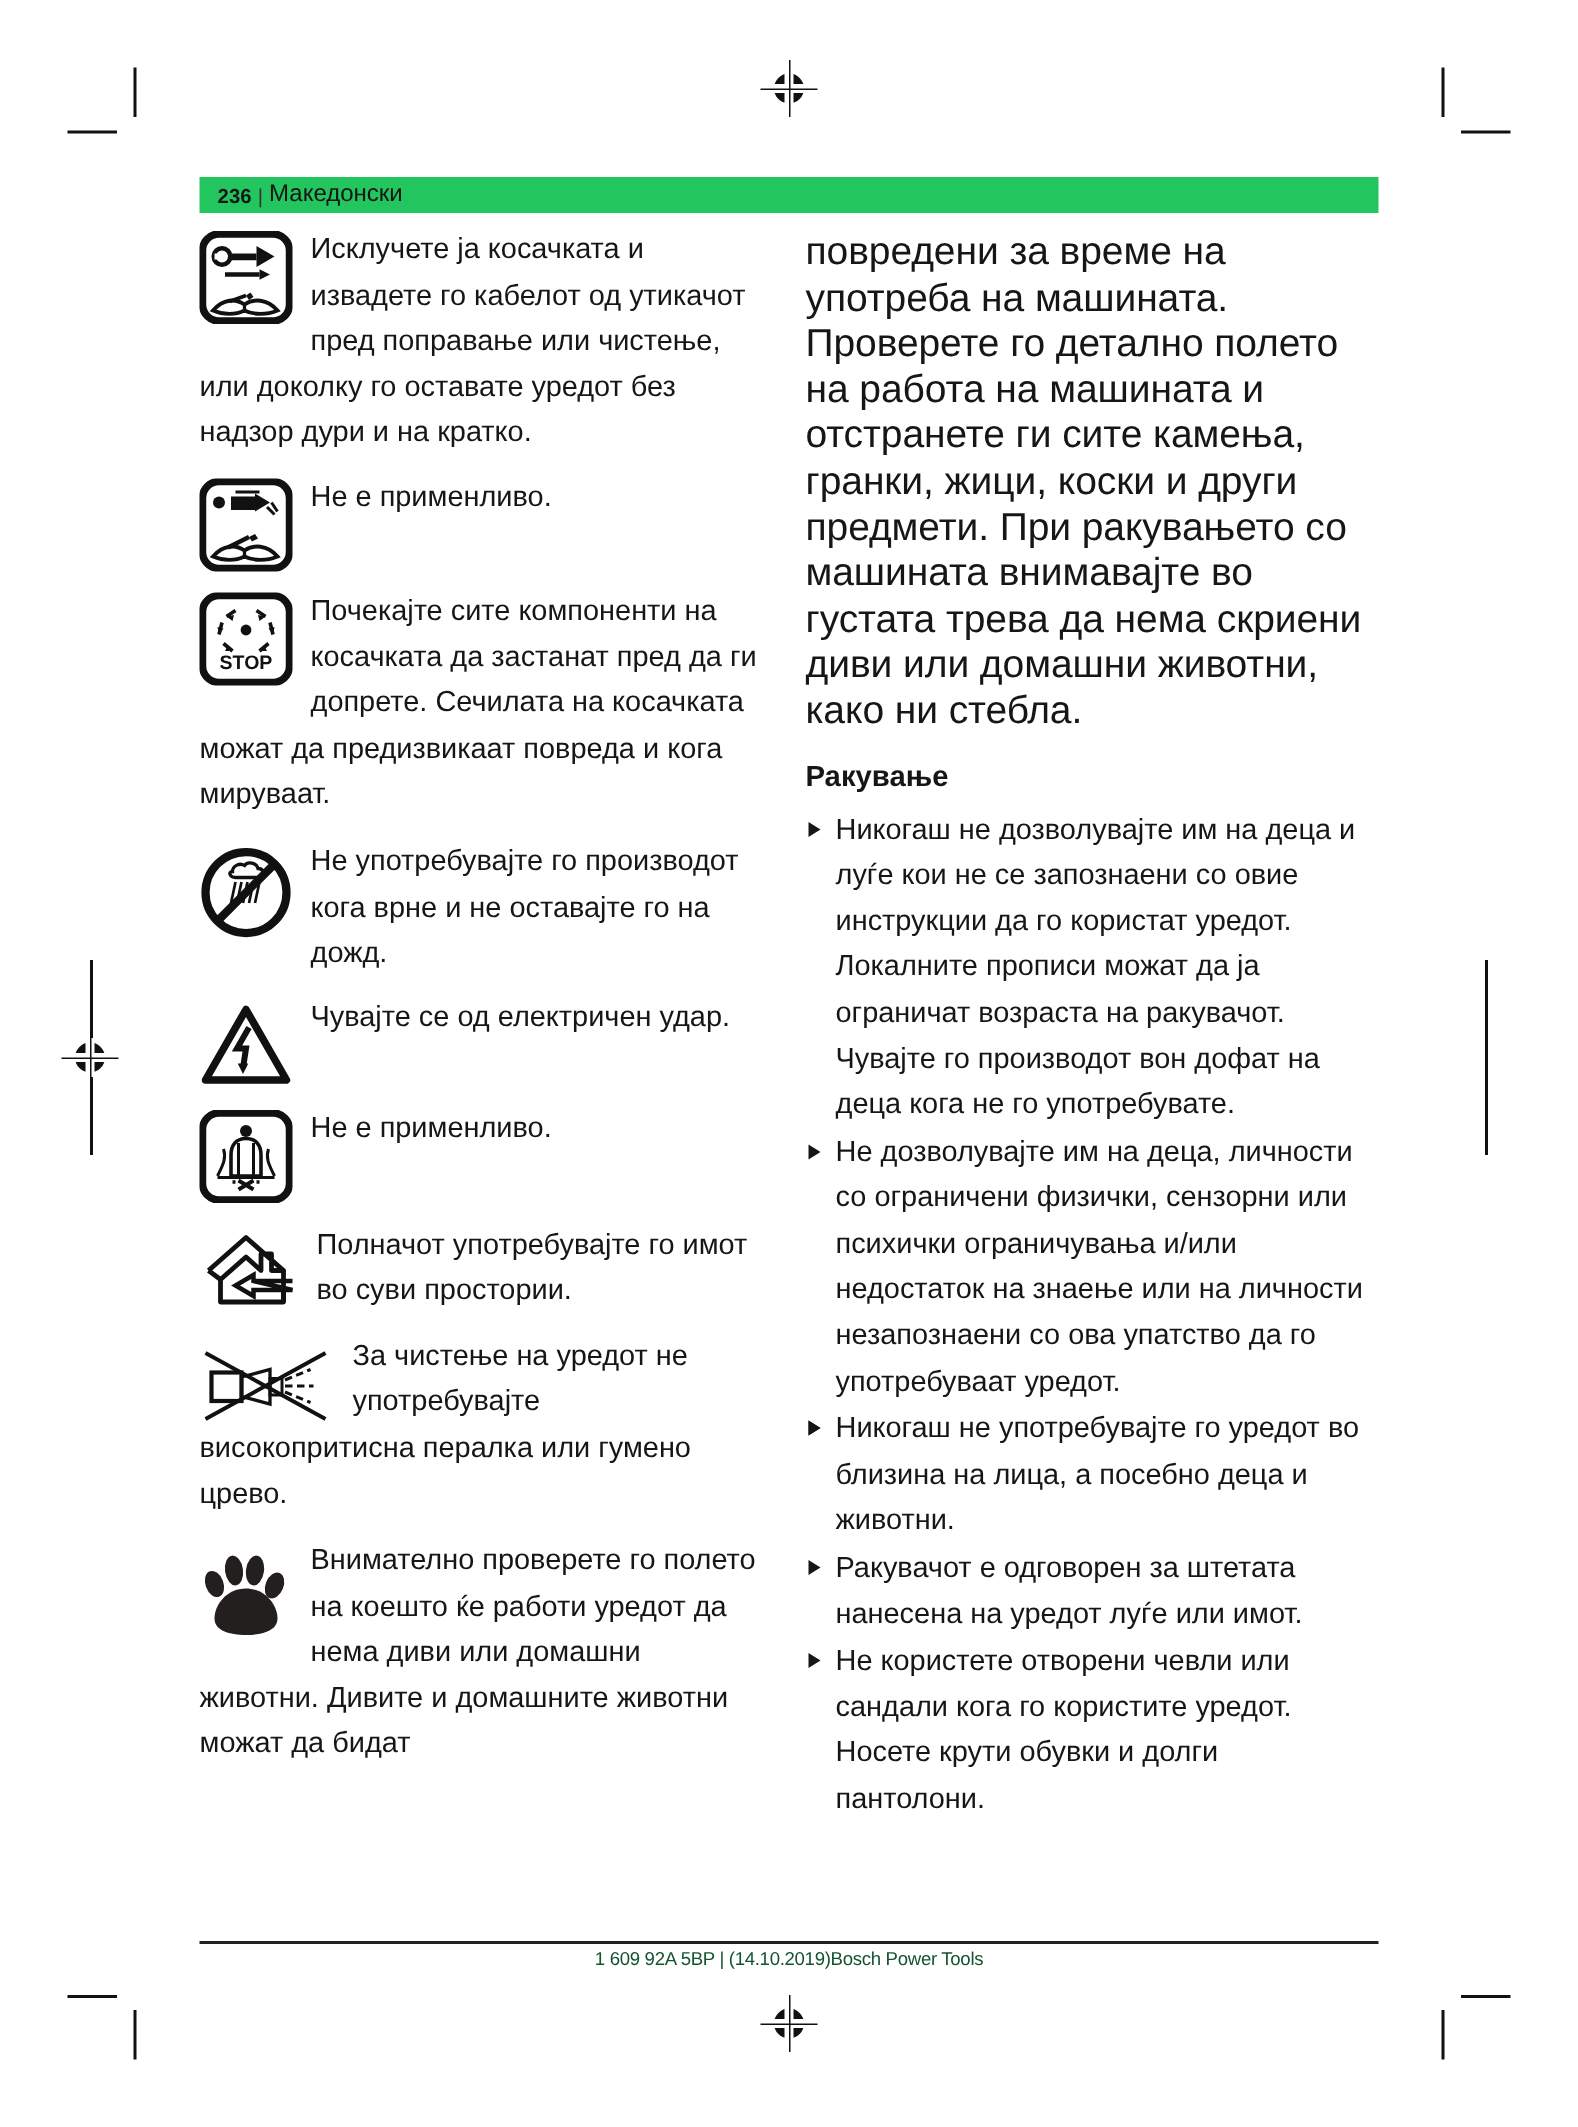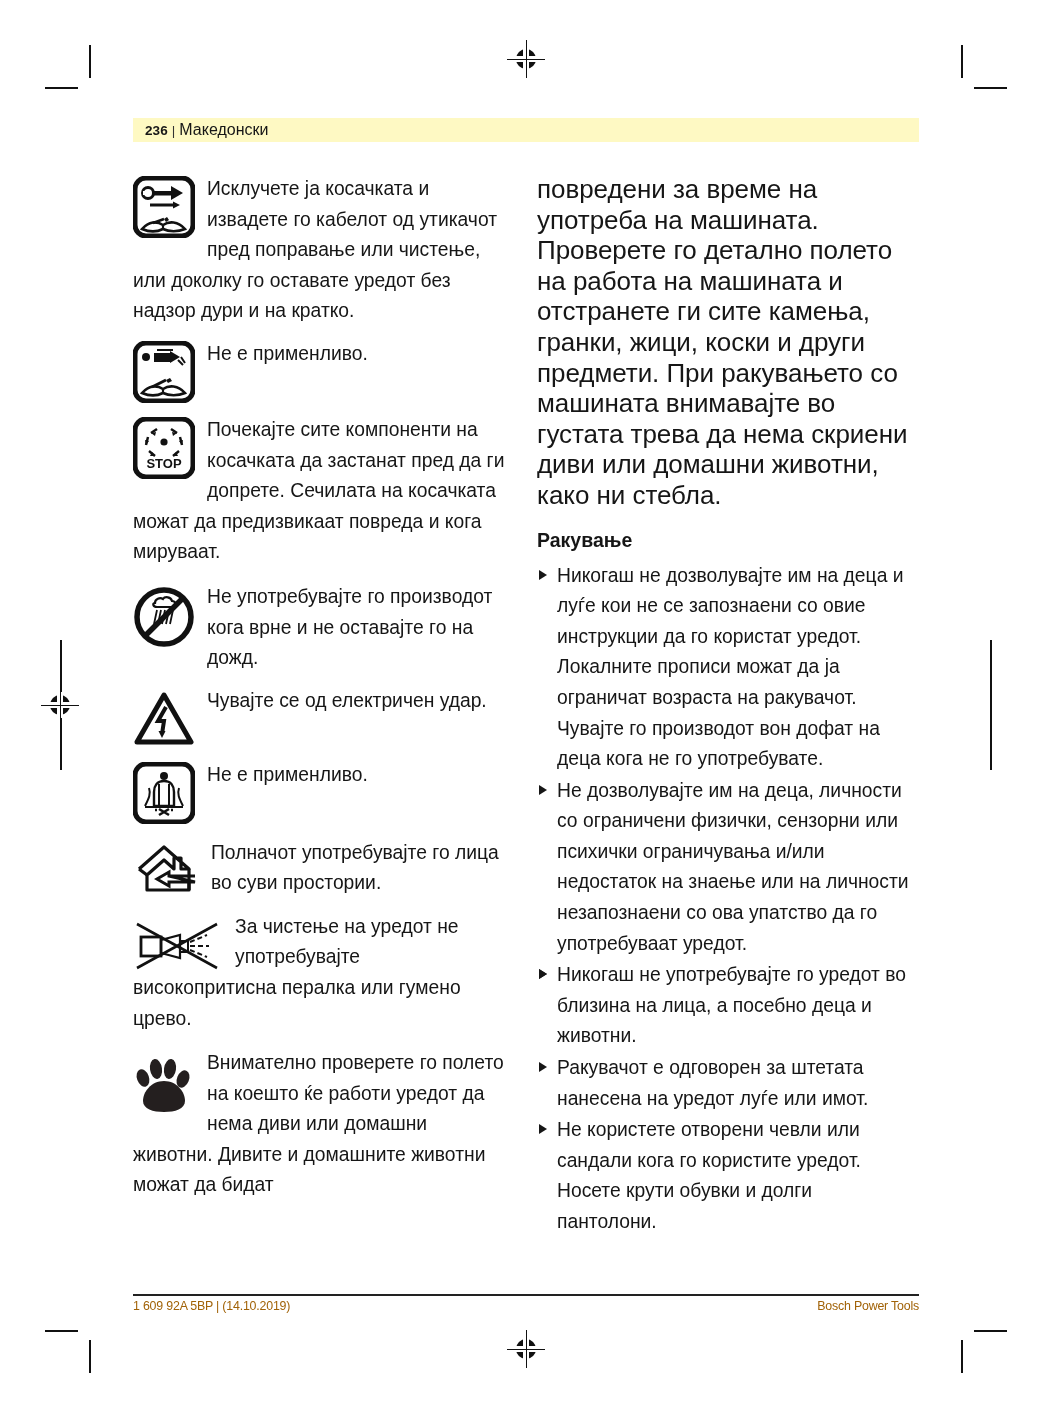--- a/index.html
+++ b/index.html
@@ -19,33 +19,33 @@
   .regmark .ring{position:absolute;left:3px;top:3px;width:20px;height:20px;border-radius:50%;background:#111;}
   .regmark .hline{position:absolute;left:-6px;top:12.5px;width:38px;height:1.6px;background:#111;}
   .regmark .vline{position:absolute;top:-6px;left:12.5px;height:38px;width:1.6px;background:#111;}
   .regmark .cutw{position:absolute;left:10px;top:0px;width:6px;height:26px;background:#fff;}
   .regmark .cuth{position:absolute;top:10px;left:0px;height:6px;width:26px;background:#fff;}
 
   
   .content{position:absolute;left:133px;top:118px;width:786px;}
 
   .hdrbar{
-    background:#fef9c3;
+    background:#22c55e;
     height:24px;
     display:flex;align-items:center;
     padding:0 0 0 12px;
     box-sizing:border-box;
   }
   .hdrbar .pnum{font-size:13.5px;font-weight:bold;letter-spacing:0.1px;}
   .hdrbar .sep{font-size:13.5px;margin:0 4px;color:#333;}
   .hdrbar .lang{font-size:16px;}
 
   .cols{
     position:absolute;left:133px;top:152px;
-    width:790px;height:1120px;margin-top:22px;
+    width:790px;height:1120px;
   }
   .col{position:absolute;top:0;width:372px;}
   .col-left{left:0;}
   .col-right{left:404px;}
 
   p,div.para{margin:0;}
   .body-text{
     font-size:26px;
     line-height:30.6px;
     letter-spacing:-0.05px;
@@ -76,24 +76,24 @@
     width:0;height:0;
     border-left:8px solid #161616;
     border-top:5.5px solid transparent;
     border-bottom:5.5px solid transparent;
   }
 
   
   .footrule{position:absolute;left:133px;top:1294px;width:786px;height:1.6px;background:#222;}
   .footer{
     position:absolute;left:133px;top:1299px;width:786px;
-    display:flex;justify-content:space-between;
+    display:flex;justify-content:center;
     font-size:12.4px;
     letter-spacing:-0.2px;
-    color:#a16207;
+    color:#14532d;
   }
 
   svg{display:block;}
 </style>
 </head>
 <body>
 
 <div class="page">
 
   <div class="cmark" style="left:89px;top:45px;width:1.6px;height:33px;"></div>
@@ -247,21 +247,21 @@
 
       <div class="iblock clearfix" style="margin-top:14px;">
         <span class="ico" style="margin-top:4px;">
           <svg width="66" height="58" viewBox="0 0 66 58">
             <path d="M6 27 L31 5 L56 27 L48 27 L48 16 L41 16 L41 27 L31 18 L14 33 L14 48 L56 48 L56 40" fill="none" stroke="#111" stroke-width="3.2" stroke-linejoin="round"></path>
             <path d="M56 27 L56 48" fill="none" stroke="#111" stroke-width="3.2"></path>
             <path d="M6 27 L14 33" fill="none" stroke="#111" stroke-width="3.2"></path>
             <path d="M62 34 H36 M36 34 L36 30 L24 37 L36 44 L36 40 H62 Z" fill="none" stroke="#111" stroke-width="3"></path>
           </svg>
         </span>
-        <span class="txt">Полначот употребувајте го лица во суви простории.</span>
+        <span class="txt">Полначот употребувајте го имот во суви простории.</span>
       </div>
 
 
       <div class="iblock clearfix" style="margin-top:12px;">
         <span class="ico" style="margin-top:8px;margin-right:8px;">
           <svg width="94" height="52" viewBox="0 0 94 52">
             <rect x="8" y="17" width="20" height="19" fill="none" stroke="#111" stroke-width="2.8"></rect>
             <path d="M28 20 L47 15 L47 38 L28 33 Z" fill="none" stroke="#111" stroke-width="2.2"></path>
             <rect x="47" y="21" width="8" height="11" fill="none" stroke="#111" stroke-width="2"></rect>
             <path d="M57 26 H76 M57 22 L74 15 M57 30 L74 37" stroke="#111" stroke-width="2" stroke-dasharray="5 3"></path>

